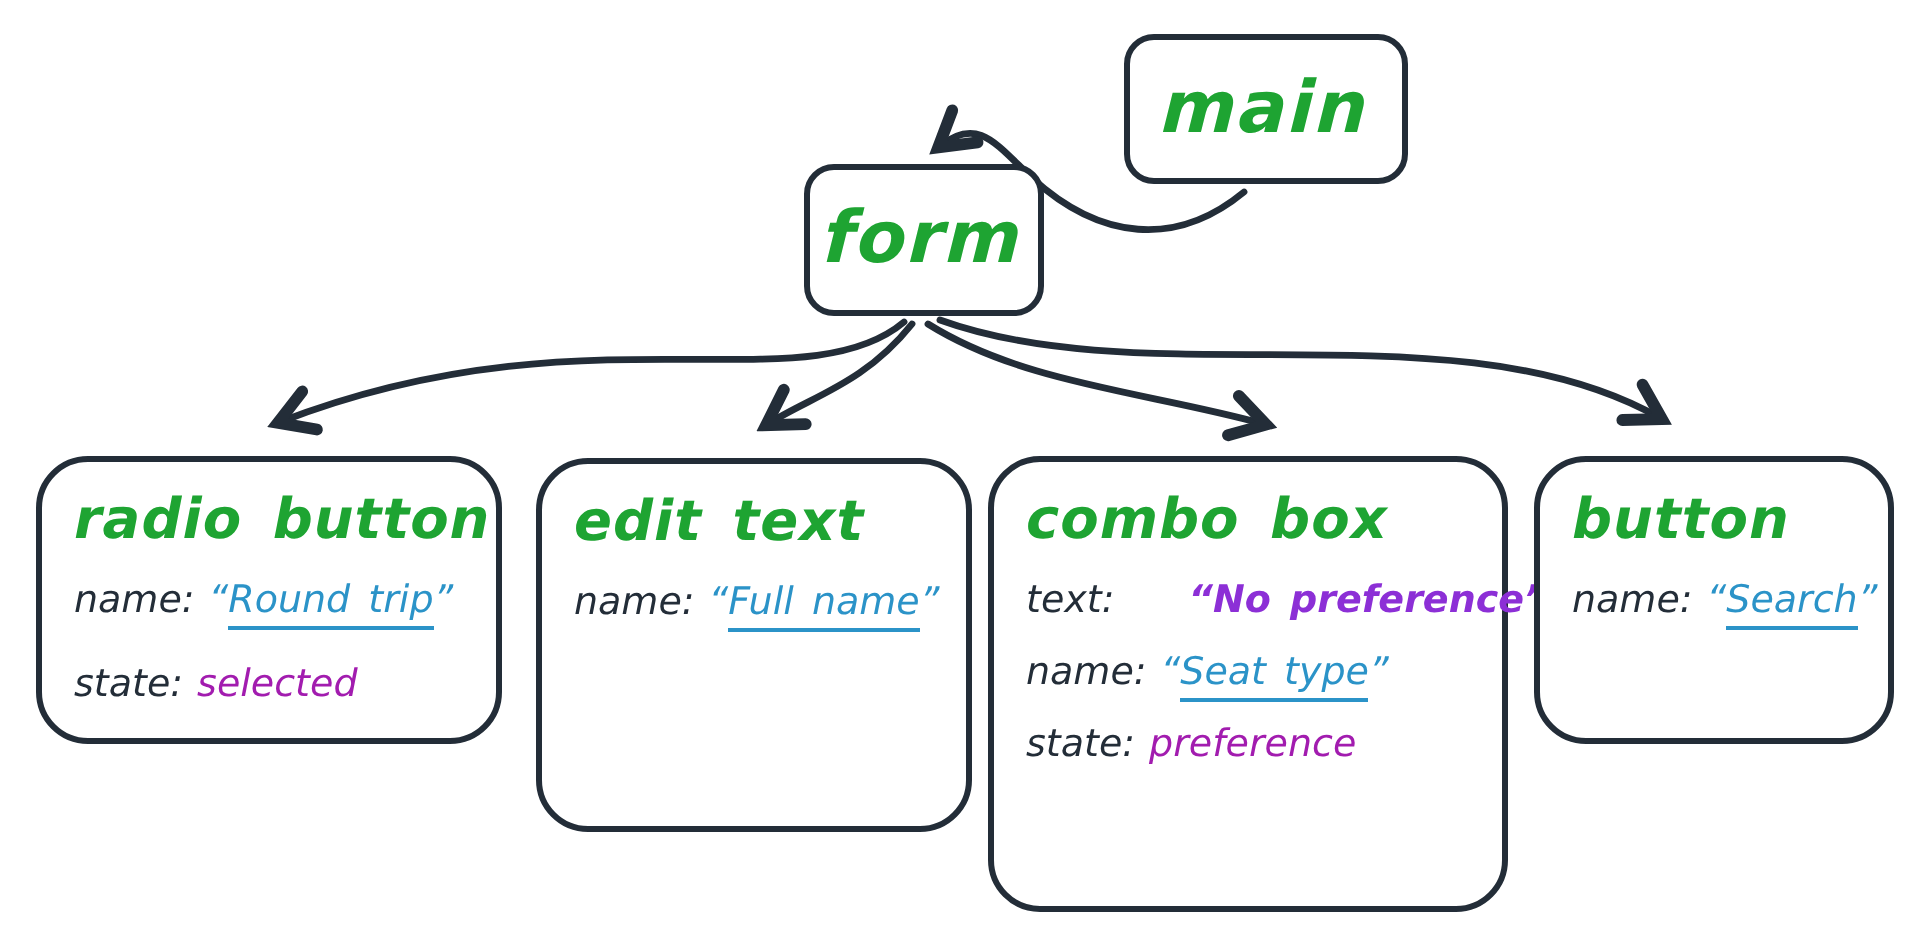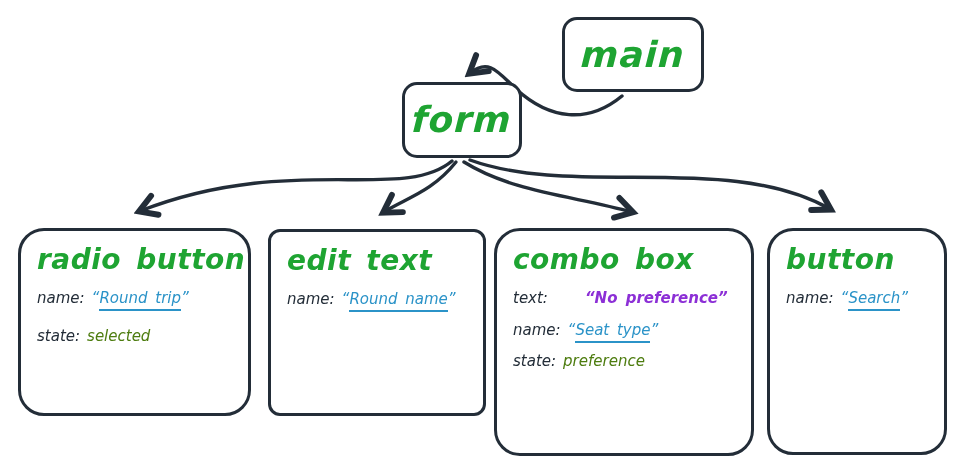--- a/index.html
+++ b/index.html
@@ -48,33 +48,33 @@
     font-size: 28px;
     color: #1ea432;
     letter-spacing: 0.5px;
     line-height: 1.15;
     margin: 2px 0 14px 0;
     word-spacing: 5px;
     white-space: nowrap;
   }
   .prop {
     font-style: italic;
-    font-size: 15px;
+    font-size: 19px;
     color: #232d38;
     margin-bottom: 21px;
     word-spacing: 3px;
     white-space: nowrap;
     line-height: 1.1;
   }
   .card.tight .prop { margin-bottom: 15px; }
   .key { color: #232d38; font-weight: 500; }
   .val { margin-left: 7px; }
   .val.blue { color: #2b93c8; }
   .val.purple { color: #8c2fd6; font-weight: bold; margin-left: 37px; }
-  .val.orange { color: #4d7c0f; }
+  .val.orange { color: #a21caf; }
   .q { letter-spacing: 0; }
   .val.blue .vtext {
     border-bottom: 2px solid #2b93c8;
     padding-bottom: 2px;
   }
 </style>
 </head>
 <body>
 
 <div class="canvas">
@@ -93,50 +93,50 @@
   </svg>
 
   <div class="node pill" style="left:562px; top:17px; width:142px; height:75px;">
     <span class="ntitle">main</span>
   </div>
 
   <div class="node pill" style="left:402px; top:82px; width:120px; height:76px;">
     <span class="ntitle">form</span>
   </div>
 
-  <div class="node card" style="left:18px; top:228px; width:233px; height:188px;">
+  <div class="node card" style="left:18px; top:228px; width:233px; height:144px;">
     <div class="ctitle">radio button</div>
     <div class="prop">
       <span class="key">name:</span><span class="val blue"><span class="q">“</span><span class="vtext">Round trip</span><span class="q">”</span></span>
     </div>
     <div class="prop">
       <span class="key">state:</span><span class="val orange">selected</span>
     </div>
   </div>
 
-  <div class="node card" style="left:268px; top:229px; width:218px; height:187px;border-radius:12px;">
+  <div class="node card" style="left:268px; top:229px; width:218px; height:187px;">
     <div class="ctitle">edit text</div>
     <div class="prop">
-      <span class="key">name:</span><span class="val blue"><span class="q">“</span><span class="vtext">Round name</span><span class="q">”</span></span>
+      <span class="key">name:</span><span class="val blue"><span class="q">“</span><span class="vtext">Full name</span><span class="q">”</span></span>
     </div>
   </div>
 
   <div class="node card tight" style="left:494px; top:228px; width:260px; height:228px;">
     <div class="ctitle">combo box</div>
     <div class="prop">
       <span class="key">text:</span><span class="val purple"><span class="q">“</span><span class="vtext">No preference</span><span class="q">”</span></span>
     </div>
     <div class="prop">
       <span class="key">name:</span><span class="val blue"><span class="q">“</span><span class="vtext">Seat type</span><span class="q">”</span></span>
     </div>
     <div class="prop">
       <span class="key">state:</span><span class="val orange">preference</span>
     </div>
   </div>
 
-  <div class="node card" style="left:767px; top:228px; width:180px; height:227px;">
+  <div class="node card" style="left:767px; top:228px; width:180px; height:144px;">
     <div class="ctitle">button</div>
     <div class="prop">
       <span class="key">name:</span><span class="val blue"><span class="q">“</span><span class="vtext">Search</span><span class="q">”</span></span>
     </div>
   </div>
 
 </div>
 
 </body></html>

